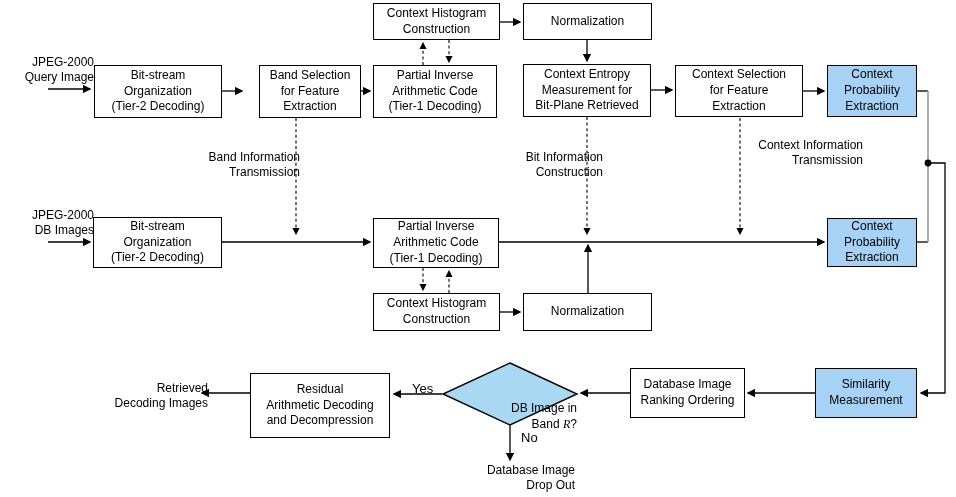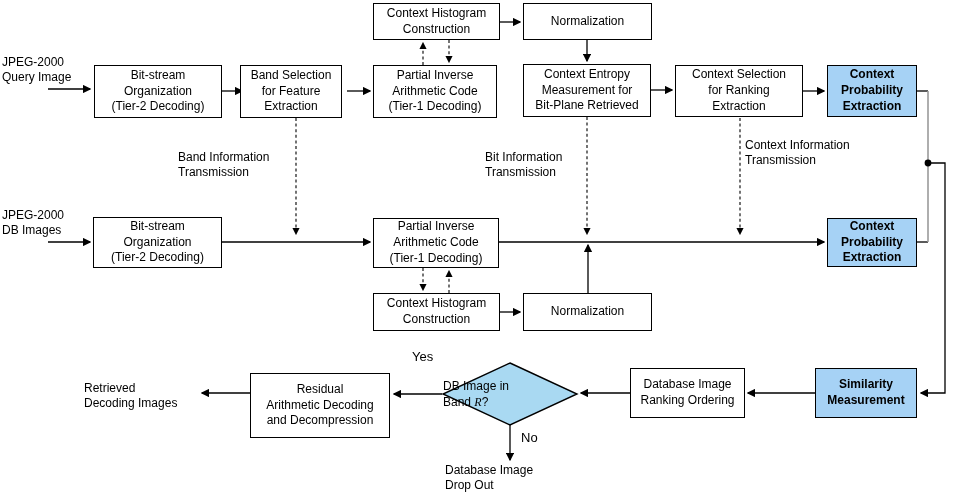--- a/index.html
+++ b/index.html
@@ -7,28 +7,28 @@
     position:relative;width:956px;height:497px;background:#ffffff;
     font-family:"Liberation Sans","DejaVu Sans",sans-serif;color:#000;
     overflow:hidden;
   }
   #wires{position:absolute;left:0;top:0;width:956px;height:497px;}
   .box{
     position:absolute;box-sizing:border-box;border:1.4px solid #000;
     background:#fff;display:flex;align-items:center;justify-content:center;
     text-align:center;font-size:12px;line-height:1.32;white-space:pre-line;
   }
-  .blue{background:#a6d2f5;font-weight:bold;}
+  .blue{background:#a6d2f5;}
   .lbl{
-    position:absolute;font-size:12px;line-height:1.28;text-align:left;
+    position:absolute;font-size:12px;line-height:1.28;text-align:right;
     white-space:pre-line;
   }
   .yn{position:absolute;font-size:13px;}
   #decision-text{
-    position:absolute;left:443px;top:378px;width:134px;text-align:left;
+    position:absolute;left:443px;top:400px;width:134px;text-align:right;
     font-size:12px;line-height:1.35;
   }
   #decision-text i{font-family:"Liberation Serif","DejaVu Serif",serif;font-style:italic;}
 </style>
 </head>
 <body>
 
 <div id="stage">
 
   <svg id="wires" viewBox="0 0 956 497" xmlns="http://www.w3.org/2000/svg">
@@ -79,31 +79,31 @@
     <polygon points="510,363 577,394 510,425 443,394" fill="#a9d9f2" stroke="#000" stroke-width="1.4"></polygon>
   </svg>
 
   <div class="box" style="left:373px;top:3px;width:127px;height:37px">Context Histogram
 Construction</div>
   <div class="box" style="left:523px;top:3px;width:129px;height:37px">Normalization</div>
 
   <div class="box" style="left:94px;top:65px;width:128px;height:53px">Bit-stream
 Organization
 (Tier-2 Decoding)</div>
-  <div class="box" style="left:240px;top:65px;width:102px;height:53px">Band Selection
+  <div class="box" style="left:259px;top:65px;width:102px;height:53px">Band Selection
 for Feature
 Extraction</div>
   <div class="box" style="left:373px;top:65px;width:124px;height:53px">Partial Inverse
 Arithmetic Code
 (Tier-1 Decoding)</div>
   <div class="box" style="left:523px;top:64px;width:128px;height:53px">Context Entropy
 Measurement for
 Bit-Plane Retrieved</div>
   <div class="box" style="left:675px;top:65px;width:128px;height:52px">Context Selection
-for Ranking
+for Feature
 Extraction</div>
   <div class="box blue" style="left:827px;top:65px;width:90px;height:52px">Context
 Probability
 Extraction</div>
 
   <div class="box" style="left:93px;top:217px;width:129px;height:51px">Bit-stream
 Organization
 (Tier-2 Decoding)</div>
   <div class="box" style="left:373px;top:218px;width:126px;height:50px">Partial Inverse
 Arithmetic Code
@@ -126,23 +126,23 @@
 
   <div id="decision-text"><span>DB Image in</span><br><span>Band </span><i>R</i><span>?</span></div>
 
   <div class="lbl" style="left:2px;top:55px;width:92px">JPEG-2000
 Query Image</div>
   <div class="lbl" style="left:2px;top:208px;width:92px">JPEG-2000
 DB Images</div>
   <div class="lbl" style="left:178px;top:150px;width:122px">Band Information
 Transmission</div>
   <div class="lbl" style="left:485px;top:150px;width:118px">Bit Information
-Transmission</div>
+Construction</div>
   <div class="lbl" style="left:745px;top:138px;width:118px">Context Information
 Transmission</div>
   <div class="lbl" style="left:84px;top:381px;width:124px">Retrieved
 Decoding Images</div>
-  <div class="yn" style="left:412px;top:349px">Yes</div>
+  <div class="yn" style="left:412px;top:381px">Yes</div>
   <div class="yn" style="left:521px;top:430px">No</div>
   <div class="lbl" style="left:445px;top:463px;width:130px">Database Image
 Drop Out</div>
 
 </div>
 
 </body></html>

